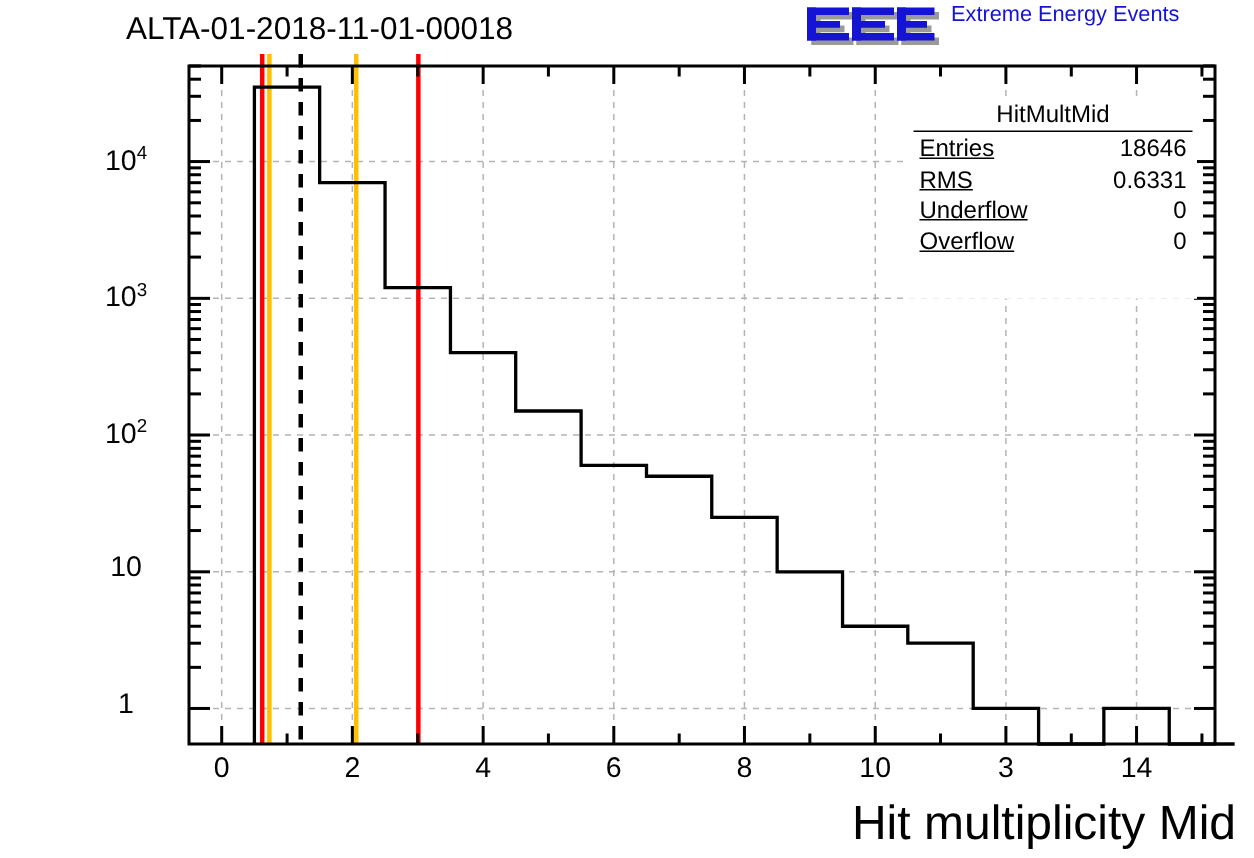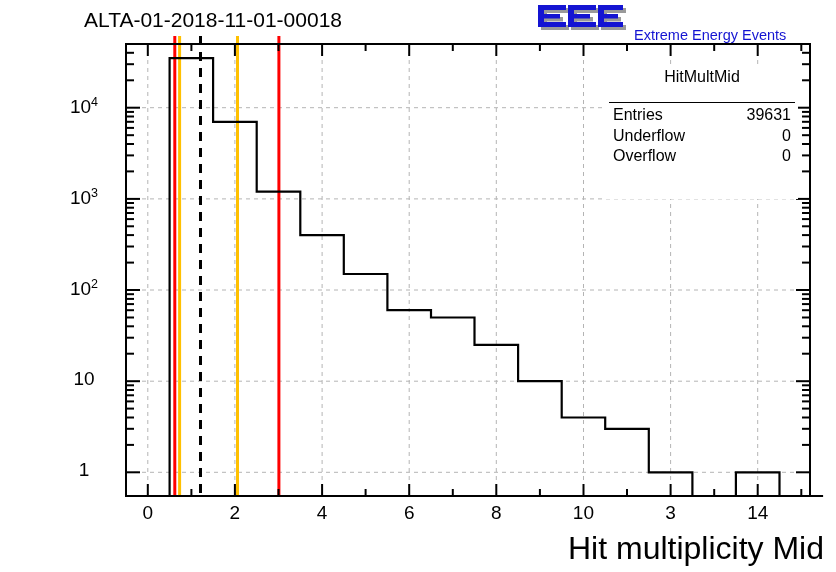--- a/index.html
+++ b/index.html
@@ -12,35 +12,35 @@
   .plot-title{
     position:absolute;left:84px;top:8px;
     font-size:21px;letter-spacing:0px;white-space:nowrap;color:#000;
   }
 
   
   .eee-logo{position:absolute;left:536px;top:2px;width:298px;height:36px;}
   .eee-mark{position:absolute;left:0px;top:1px;width:92px;height:32px;}
   .eee-text{position:absolute;left:98px;top:0px;width:200px;height:36px;
             color:#1414d2;font-size:14.5px;line-height:17px;white-space:nowrap;}
-  .eee-text div{font-size:14.5px;margin-top:25px;}
+  .eee-text div{font-size:14.5px;}
 
   
   .stats-box{
     position:absolute;left:606px;top:66px;width:192px;height:133px;
     background:#ffffff;border:1px solid #ffffff;
     font-size:16px;color:#000;box-sizing:border-box;
   }
   .stats-title{
-    text-align:center;font-size:16px;padding-top:1px;padding-bottom:16px;
+    text-align:center;font-size:16px;padding-top:1px;padding-bottom:1px;
     border-bottom:1.4px solid #000;margin:0 2px 2px 2px;
   }
   .stats-row{display:flex;justify-content:space-between;
              padding:0px 6px 0px 6px;line-height:20.5px;font-size:16px;}
-  .stats-row .k{white-space:nowrap;}
+  .stats-row .k{white-space:nowrap;text-decoration:underline;}
   .stats-row .v{white-space:nowrap;}
 
   
   .ylab{position:absolute;text-align:center;font-size:19px;white-space:nowrap;}
   .ylab sup{font-size:12.5px;vertical-align:super;}
   .xlab{position:absolute;text-align:center;font-size:19px;white-space:nowrap;}
   .axis-title-x{
     position:absolute;right:12px;top:530px;font-size:32px;white-space:nowrap;color:#000;
   }
 </style>
@@ -229,21 +229,25 @@
   <div class="eee-text">
     <div>Extreme Energy Events</div>
   </div>
 </div>
 
 <div class="stats-box">
   <div class="stats-title">HitMultMid</div>
   <div id="stats-rows">
       <div class="stats-row">
         <span class="k">Entries</span>
-        <span class="v">39631</span>
+        <span class="v">18646</span>
+      </div>
+      <div class="stats-row">
+        <span class="k">RMS</span>
+        <span class="v">0.6331</span>
       </div>
       <div class="stats-row">
         <span class="k">Underflow</span>
         <span class="v">0</span>
       </div>
       <div class="stats-row">
         <span class="k">Overflow</span>
         <span class="v">0</span>
       </div>
     </div>

